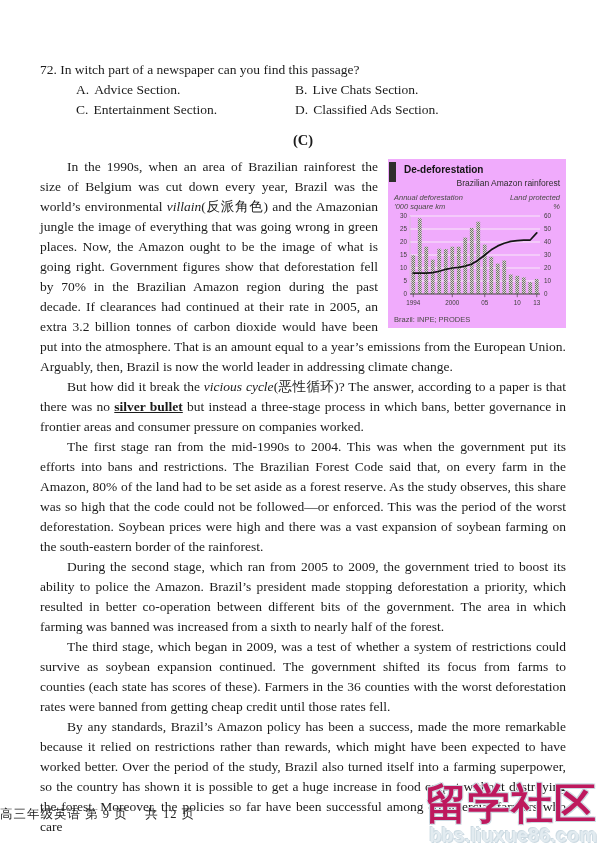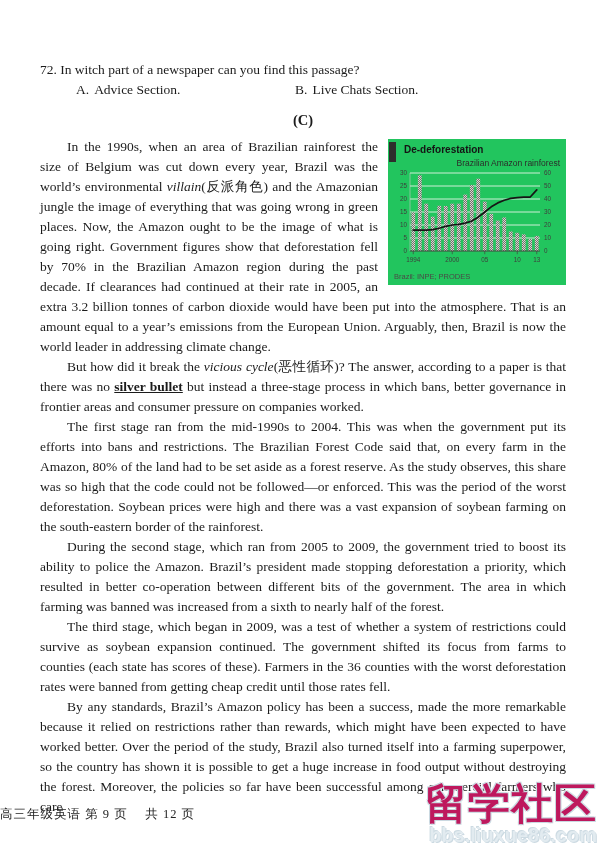--- a/index.html
+++ b/index.html
@@ -17,21 +17,21 @@
   
   .section-heading{text-align:center;font-weight:bold;font-size:14.5px;margin:10px 0 7px 0;}
   
   .passage p{margin:0;text-indent:27px;text-align:justify;}
   .run-i{font-style:italic;margin-top:43px;}
   .run-bu{font-weight:bold;text-decoration:underline;}
   
   .chart-box{
     float:right;width:178px;box-sizing:border-box;
     margin:2px 0 2px 10px;padding:5px 6px 4px 6px;
-    background:#22c55e;position:relative;
+    background:#f0abfc;position:relative;
     font-family:"Liberation Sans",sans-serif;
   }
   .chart-tab{position:absolute;left:1px;top:3px;width:7px;height:20px;background:#2e2e2c;}
   .chart-title{margin-left:10px;font-weight:bold;font-size:10px;color:#141414;line-height:12px;}
   .chart-sub{margin-left:10px;font-size:8.5px;color:#2c2c2a;line-height:10px;margin-top:2px;text-align:right;}
   .chart-axis-labels{display:flex;justify-content:space-between;margin-top:5px;
     font-size:7.5px;font-style:italic;color:#4a4a46;line-height:9px;}
   .axis-label-right{text-align:right;}
   .chart-plot-svg{display:block;margin-top:1px;}
   .chart-plot-svg text{font-family:"Liberation Sans",sans-serif;}
@@ -65,30 +65,48 @@
       <span>In witch part of a newspaper can you find this passage?</span>
     </div>
     <div class="opt-row">
       <div class="opt-a">
         <span class="opt-label">A.</span><span>Advice Section.</span>
       </div>
       <div class="opt-b">
         <span class="opt-label">B.</span><span>Live Chats Section.</span>
       </div>
     </div>
+    <div class="opt-row">
+      <div class="opt-a">
+        <span class="opt-label">C.</span><span>Entertainment Section.</span>
+      </div>
+      <div class="opt-d">
+        <span class="opt-label">D.</span><span>Classified Ads Section.</span>
+      </div>
+    </div>
   </div>
 
   <div class="section-heading">(C)</div>
 
   <div class="passage">
 
     <div class="chart-box">
       <div class="chart-tab"></div>
       <div class="chart-title">De-deforestation</div>
       <div class="chart-sub">Brazilian Amazon rainforest</div>
+      <div class="chart-axis-labels">
+        <div class="axis-label-left">
+          <div>Annual deforestation</div>
+          <div>’000 square km</div>
+        </div>
+        <div class="axis-label-right">
+          <div>Land protected</div>
+          <div>%</div>
+        </div>
+      </div>
       <svg id="plot" class="chart-plot-svg" viewBox="0 0 166 100" width="166" height="100">
           <defs>
             <pattern id="bp" width="2" height="2" patternUnits="userSpaceOnUse">
               <rect width="2" height="2" fill="#d8d7d2"></rect>
               <rect width="1" height="1" fill="#72716c"></rect>
               <rect x="1" y="1" width="1" height="1" fill="#72716c"></rect>
             </pattern>
           </defs>
           <text x="13" y="84.3" text-anchor="end" font-size="6.3" fill="#3e3e3c">0</text>
           <line x1="16" x2="146" y1="69" y2="69" stroke="#fafaf7" stroke-width="0.8"></line>

